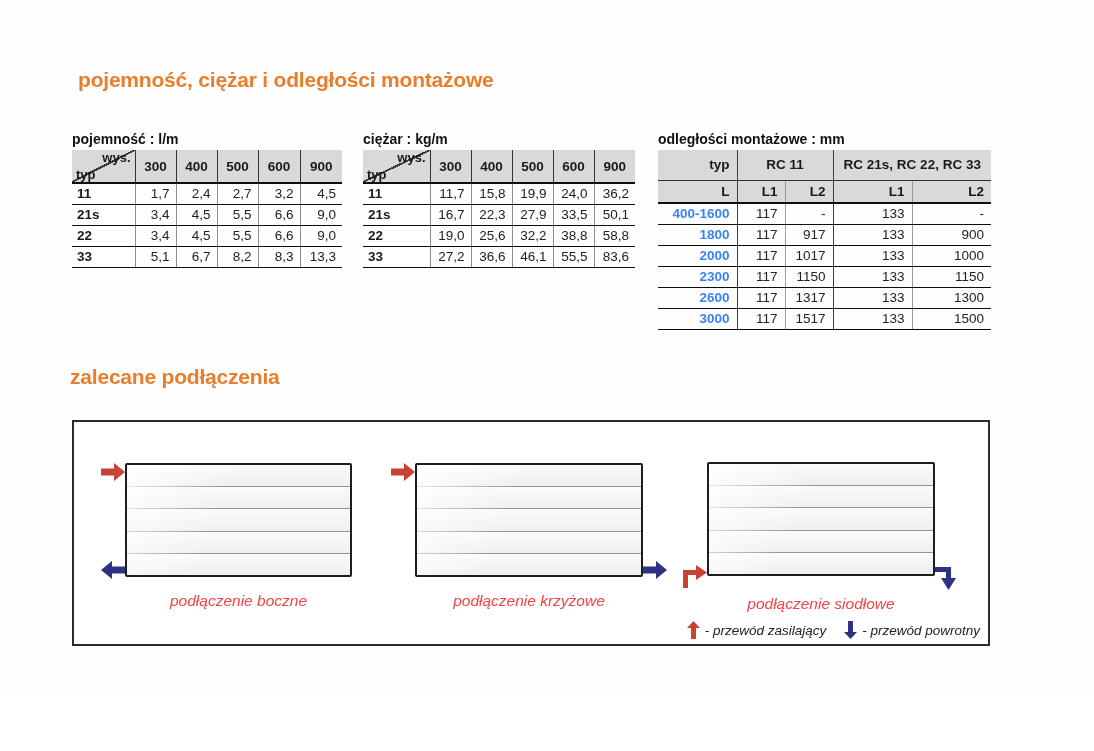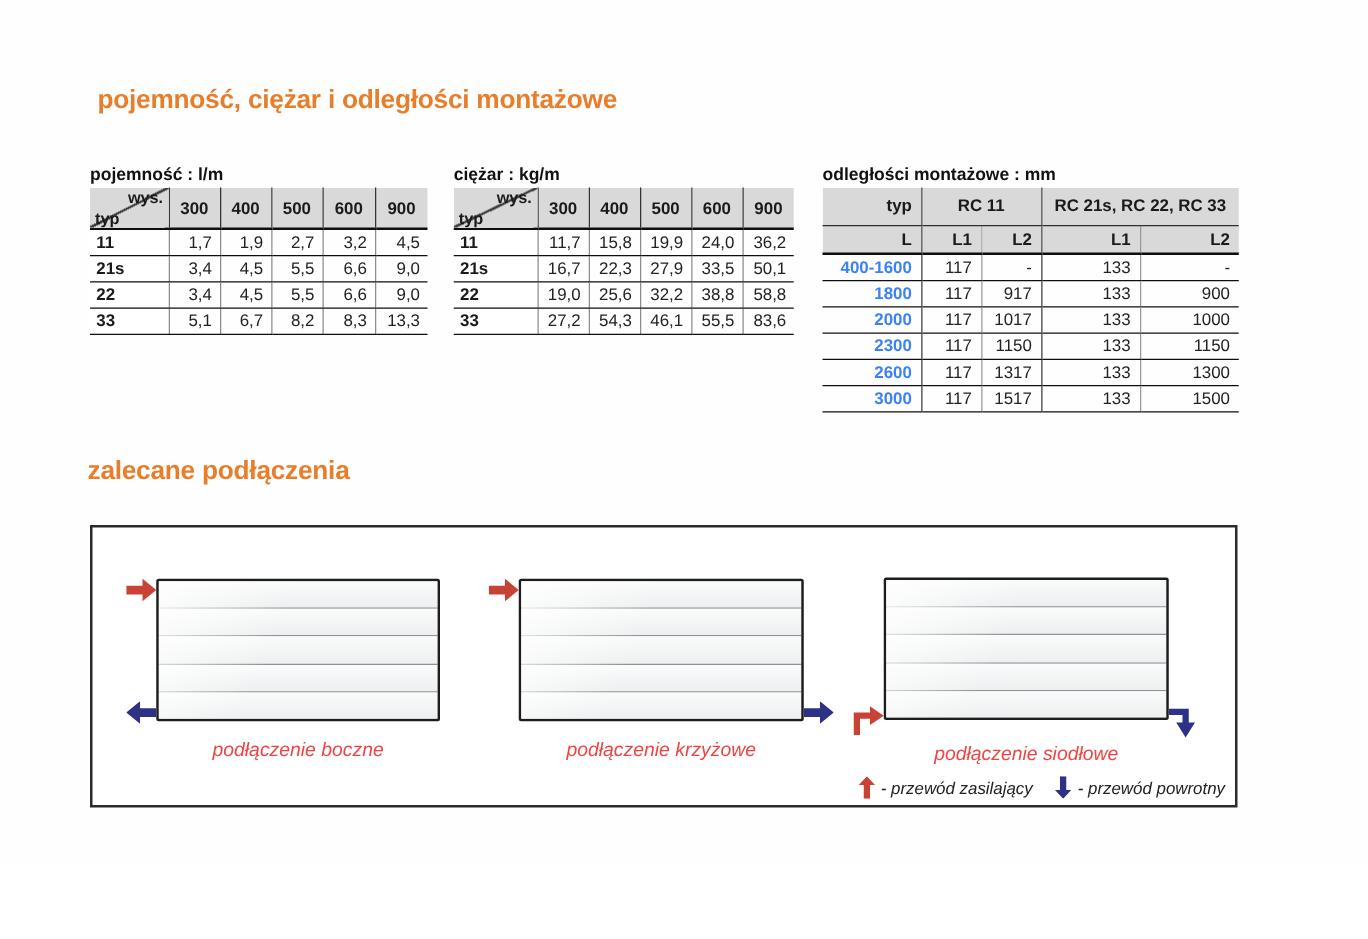--- a/index.html
+++ b/index.html
@@ -101,21 +101,21 @@
         </th>
         <th>300</th>
         <th>400</th>
         <th>500</th>
         <th>600</th>
         <th>900</th>
       </tr>
       <tr>
         <th class="rl">11</th>
         <td>1,7</td>
-        <td>1,9</td>
+        <td>2,4</td>
         <td>2,7</td>
         <td>3,2</td>
         <td>4,5</td>
       </tr>
       <tr>
         <th class="rl">21s</th>
         <td>3,4</td>
         <td>4,5</td>
         <td>5,5</td>
         <td>6,6</td>
@@ -184,21 +184,21 @@
         <th class="rl">22</th>
         <td>19,0</td>
         <td>25,6</td>
         <td>32,2</td>
         <td>38,8</td>
         <td>58,8</td>
       </tr>
       <tr>
         <th class="rl">33</th>
         <td>27,2</td>
-        <td>54,3</td>
+        <td>36,6</td>
         <td>46,1</td>
         <td>55,5</td>
         <td>83,6</td>
       </tr>
     </tbody>
       </table>
   </div>
 
   <div class="tbl-block" style="left:658px; top:131px;">
     <div class="tbl-title">odległości montażowe : mm</div>

